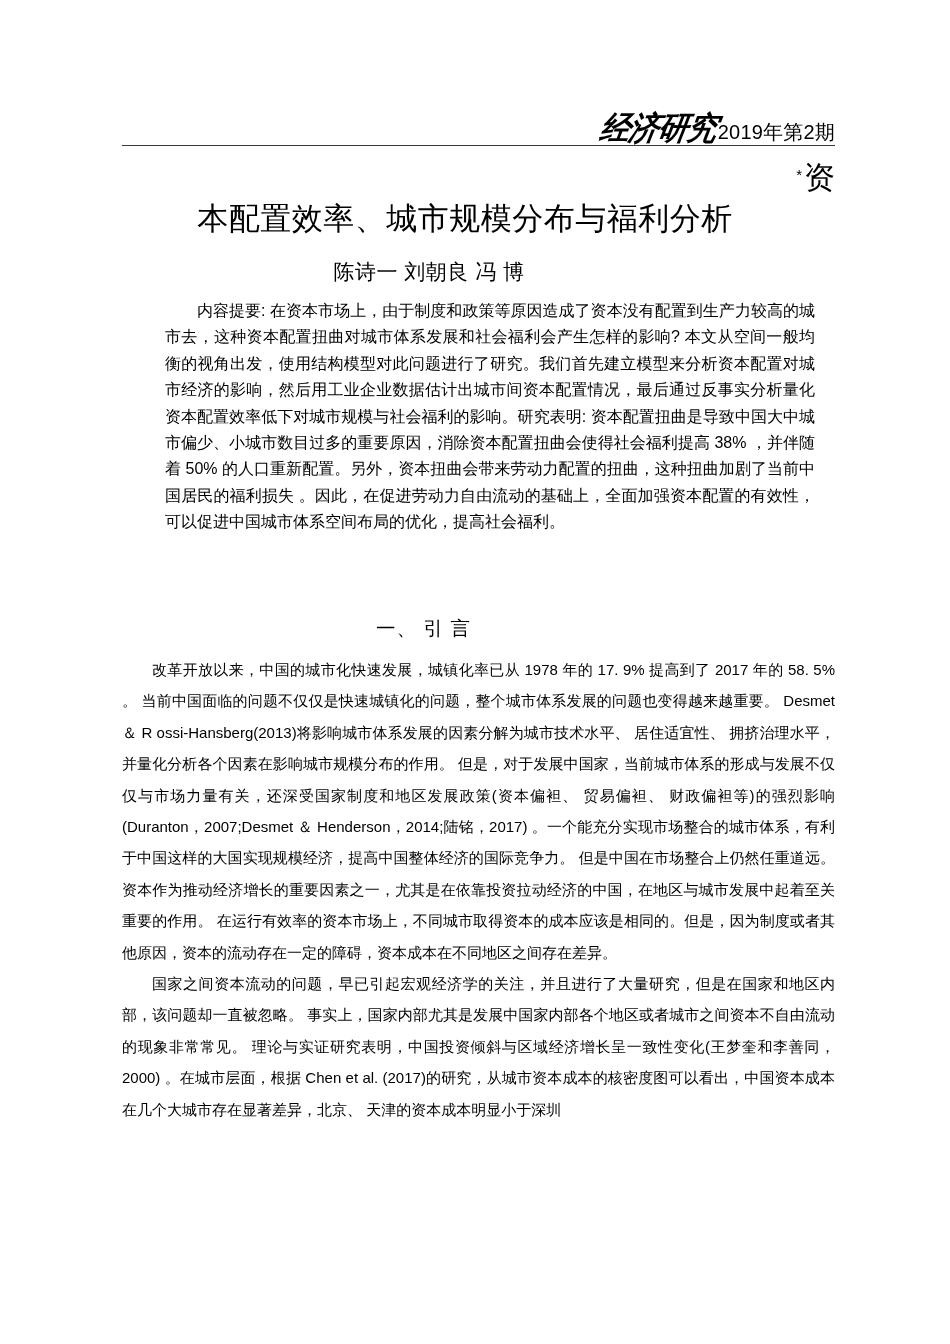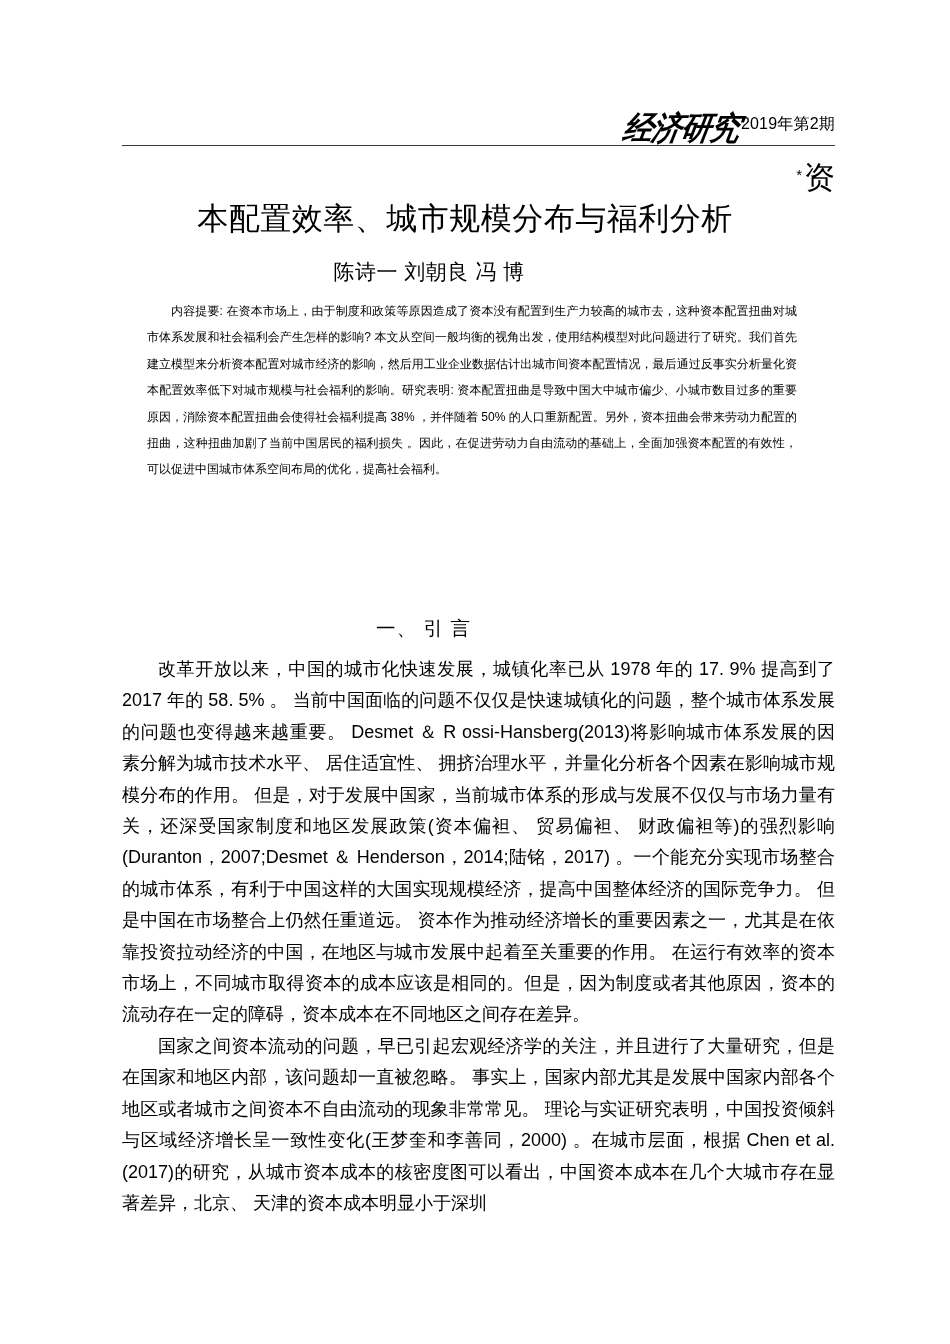--- a/index.html
+++ b/index.html
@@ -42,23 +42,23 @@
     font-size: 30px;
     line-height: 1;
     letter-spacing: -1px;
     transform: skewX(-9deg) scaleY(1.08);
     transform-origin: bottom right;
     margin-right: 4px;
     margin-bottom: 1px;
     white-space: nowrap;
   }
   .issue-line {
-    font-size: 16px;
+    font-size: 20px;
     line-height: 1;
-    margin-bottom: 13px;
+    margin-bottom: 3px;
     white-space: nowrap;
     letter-spacing: 0.2px;
   }
 
   
   .title-frag-wrap {
     position: absolute;
     left: 122px;
     top: 162px;
     width: 713px;
@@ -93,24 +93,24 @@
     width: 858px;
     text-align: center;
     font-size: 21px;
     line-height: 1.3;
     letter-spacing: 0.5px;
   }
 
   
   .abstract-block {
     position: absolute;
-    left: 147px;
+    left: 165px;
     top: 298px;
     width: 650px;
-    font-size: 12px;
+    font-size: 16px;
     line-height: 26.4px;
     text-align: justify;
     text-justify: inter-ideograph;
   }
   .abstract-block p {
     margin: 0;
     text-indent: 2em;
   }
   .keywords {
     margin-top: 2px !important;
@@ -127,21 +127,21 @@
     line-height: 1.3;
     letter-spacing: 1px;
   }
 
   
   .body-text {
     position: absolute;
     left: 122px;
     top: 654px;
     width: 713px;
-    font-size: 18px;
+    font-size: 15px;
     line-height: 31.4px;
     text-align: justify;
     text-justify: inter-ideograph;
   }
   .body-text p {
     margin: 0;
     text-indent: 2em;
   }
 </style>
 </head>

